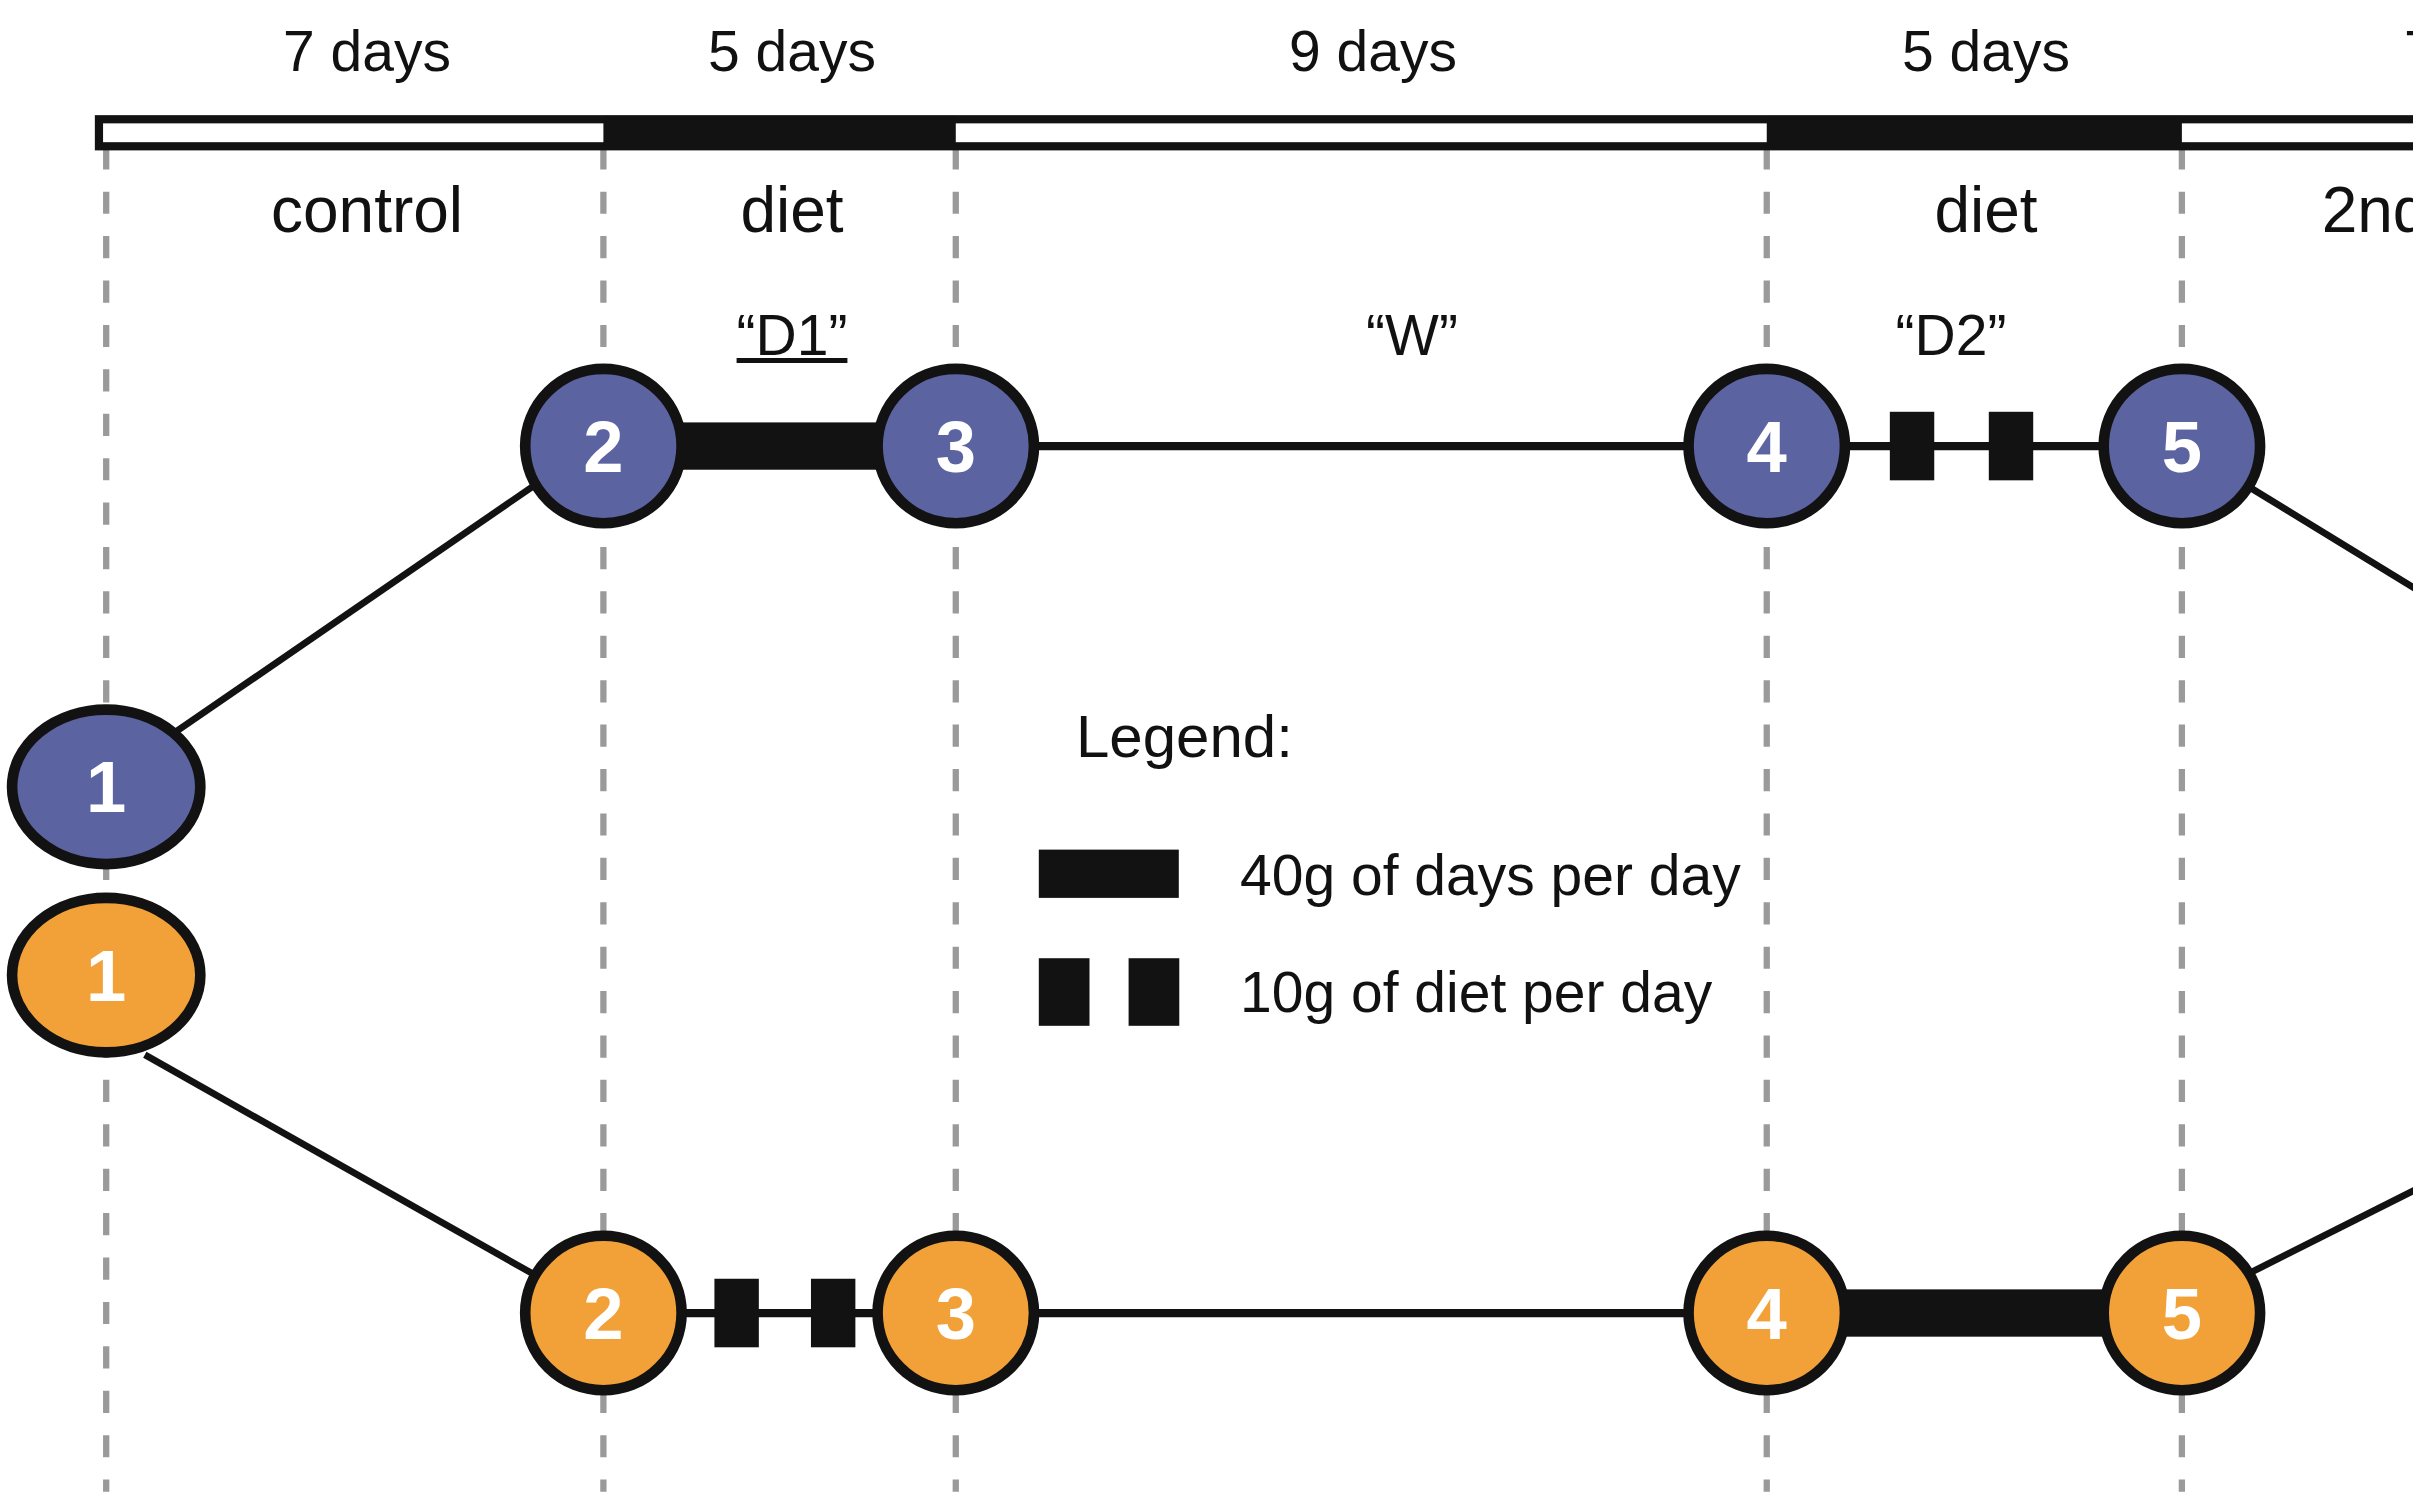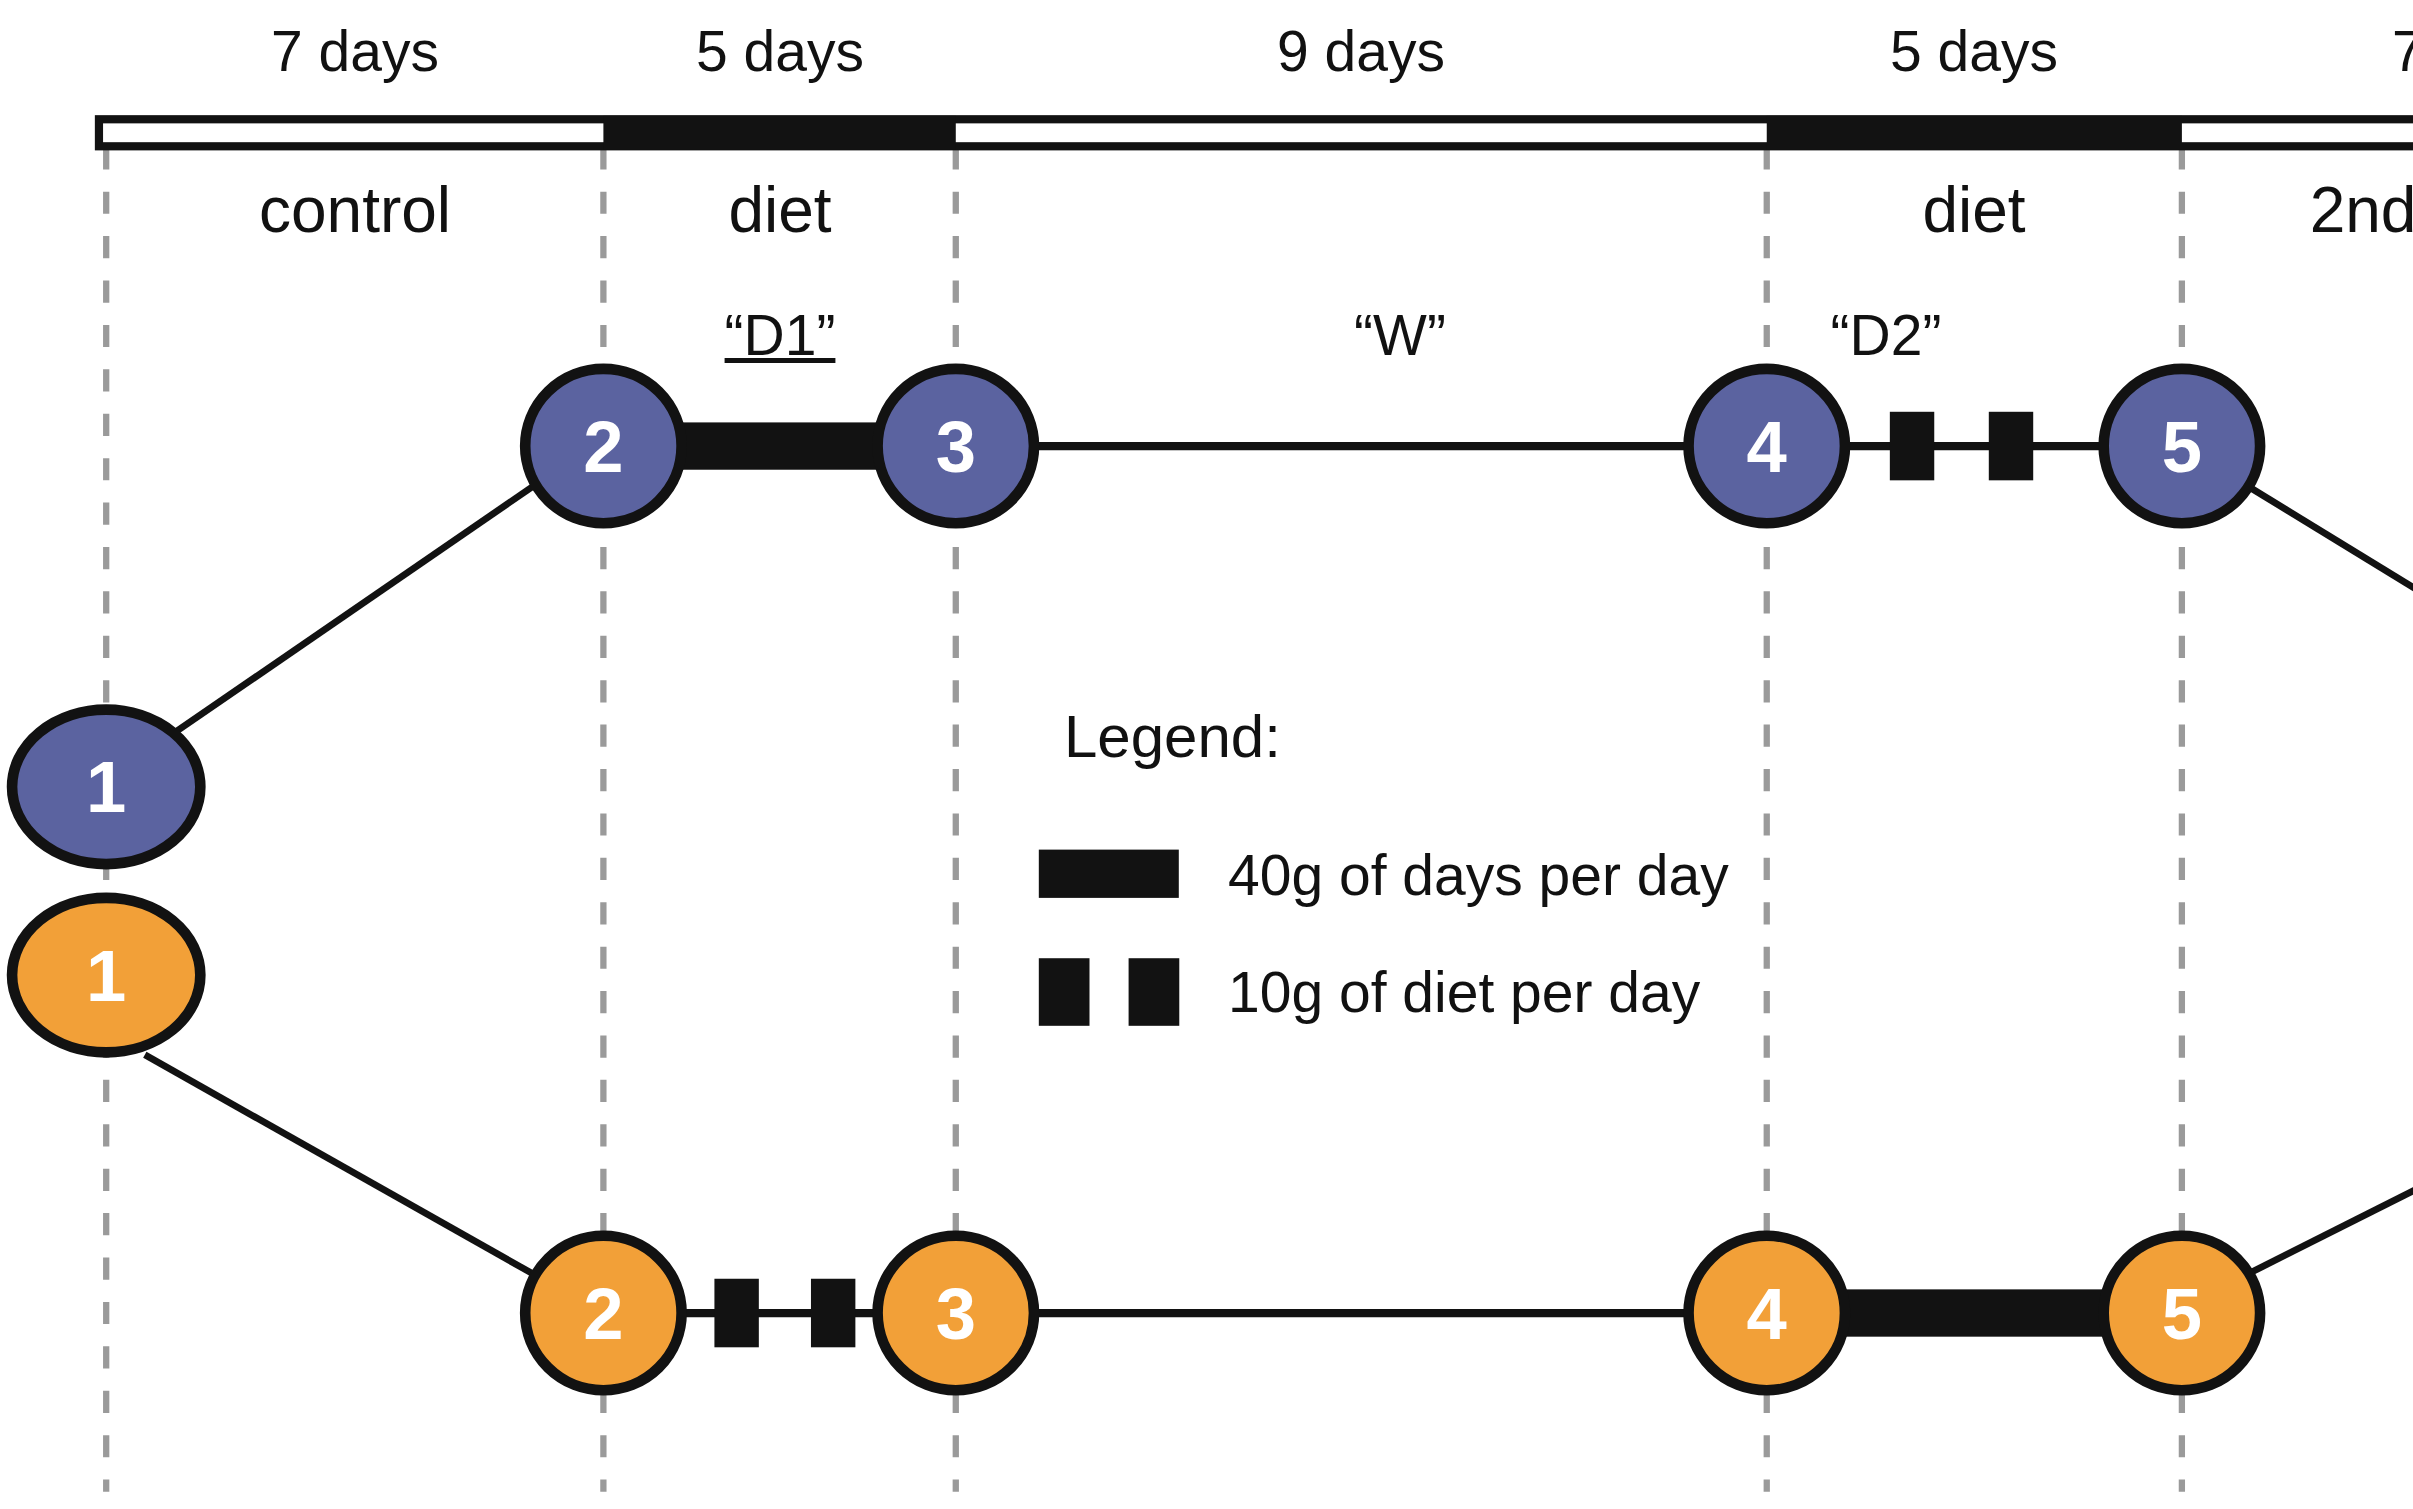--- a/index.html
+++ b/index.html
@@ -1,20 +1,20 @@
 <!DOCTYPE html>
 <html style="font-size:7.7px"><head>
 <meta charset="utf-8">
 <style>
   html,body{margin:0;padding:0;background:#ffffff;}
   body{width:2877px;height:1510px;position:relative;overflow:hidden;
        font-family:"Liberation Sans","DejaVu Sans",sans-serif;color:#111;}
   .stage{position:absolute;left:0;top:0;width:2877px;height:1510px;}
   svg.layer{position:absolute;left:0;top:0;width:2877px;height:1510px;}
-  .txt{position:absolute;white-space:nowrap;transform:translate(-50%,-50%);}
+  .txt{position:absolute;white-space:nowrap;transform:translate(-50%,-50%);margin-left:12px;}
   .duration{font-size:57px;font-weight:400;}
   .phase{font-size:64px;font-weight:400;}
   .code{font-size:57px;font-weight:400;}
   .legend-title{font-size:60px;font-weight:400;transform:translate(0,-50%);}
   .legend-label{font-size:57px;font-weight:400;transform:translate(0,-50%);}
   .node-num{font-size:150px;font-weight:700;fill:#ffffff;}
 </style>
 </head>
 <body>
 
@@ -134,20 +134,20 @@
   <div class="txt duration" style="left:1974px;top:51px;">5 days</div>
   <div class="txt duration" style="left:2476px;top:51px;">7 days</div>
 
   <div class="txt phase" style="left:355px;top:210px;">control</div>
   <div class="txt phase" style="left:780px;top:210px;">diet</div>
   <div class="txt phase" style="left:1974px;top:210px;">diet</div>
   <div class="txt phase" style="left:2500px;top:210px;">2nd wash out</div>
 
   <div class="txt code" style="left:780px;top:335px;text-decoration:underline;">“D1”</div>
   <div class="txt code" style="left:1400px;top:335px;">“W”</div>
-  <div class="txt code" style="left:1886px;top:335px;">“D2”</div>
+  <div class="txt code" style="left:1939px;top:335px;">“D2”</div>
 
   <div class="txt legend-title" style="left:1064px;top:736px;">Legend:</div>
   <div class="txt legend-label" style="left:1228px;top:875px;">40g of days per day</div>
   <div class="txt legend-label" style="left:1228px;top:992px;">10g of diet per day</div>
 
 </div>
 
 
 </body></html>

